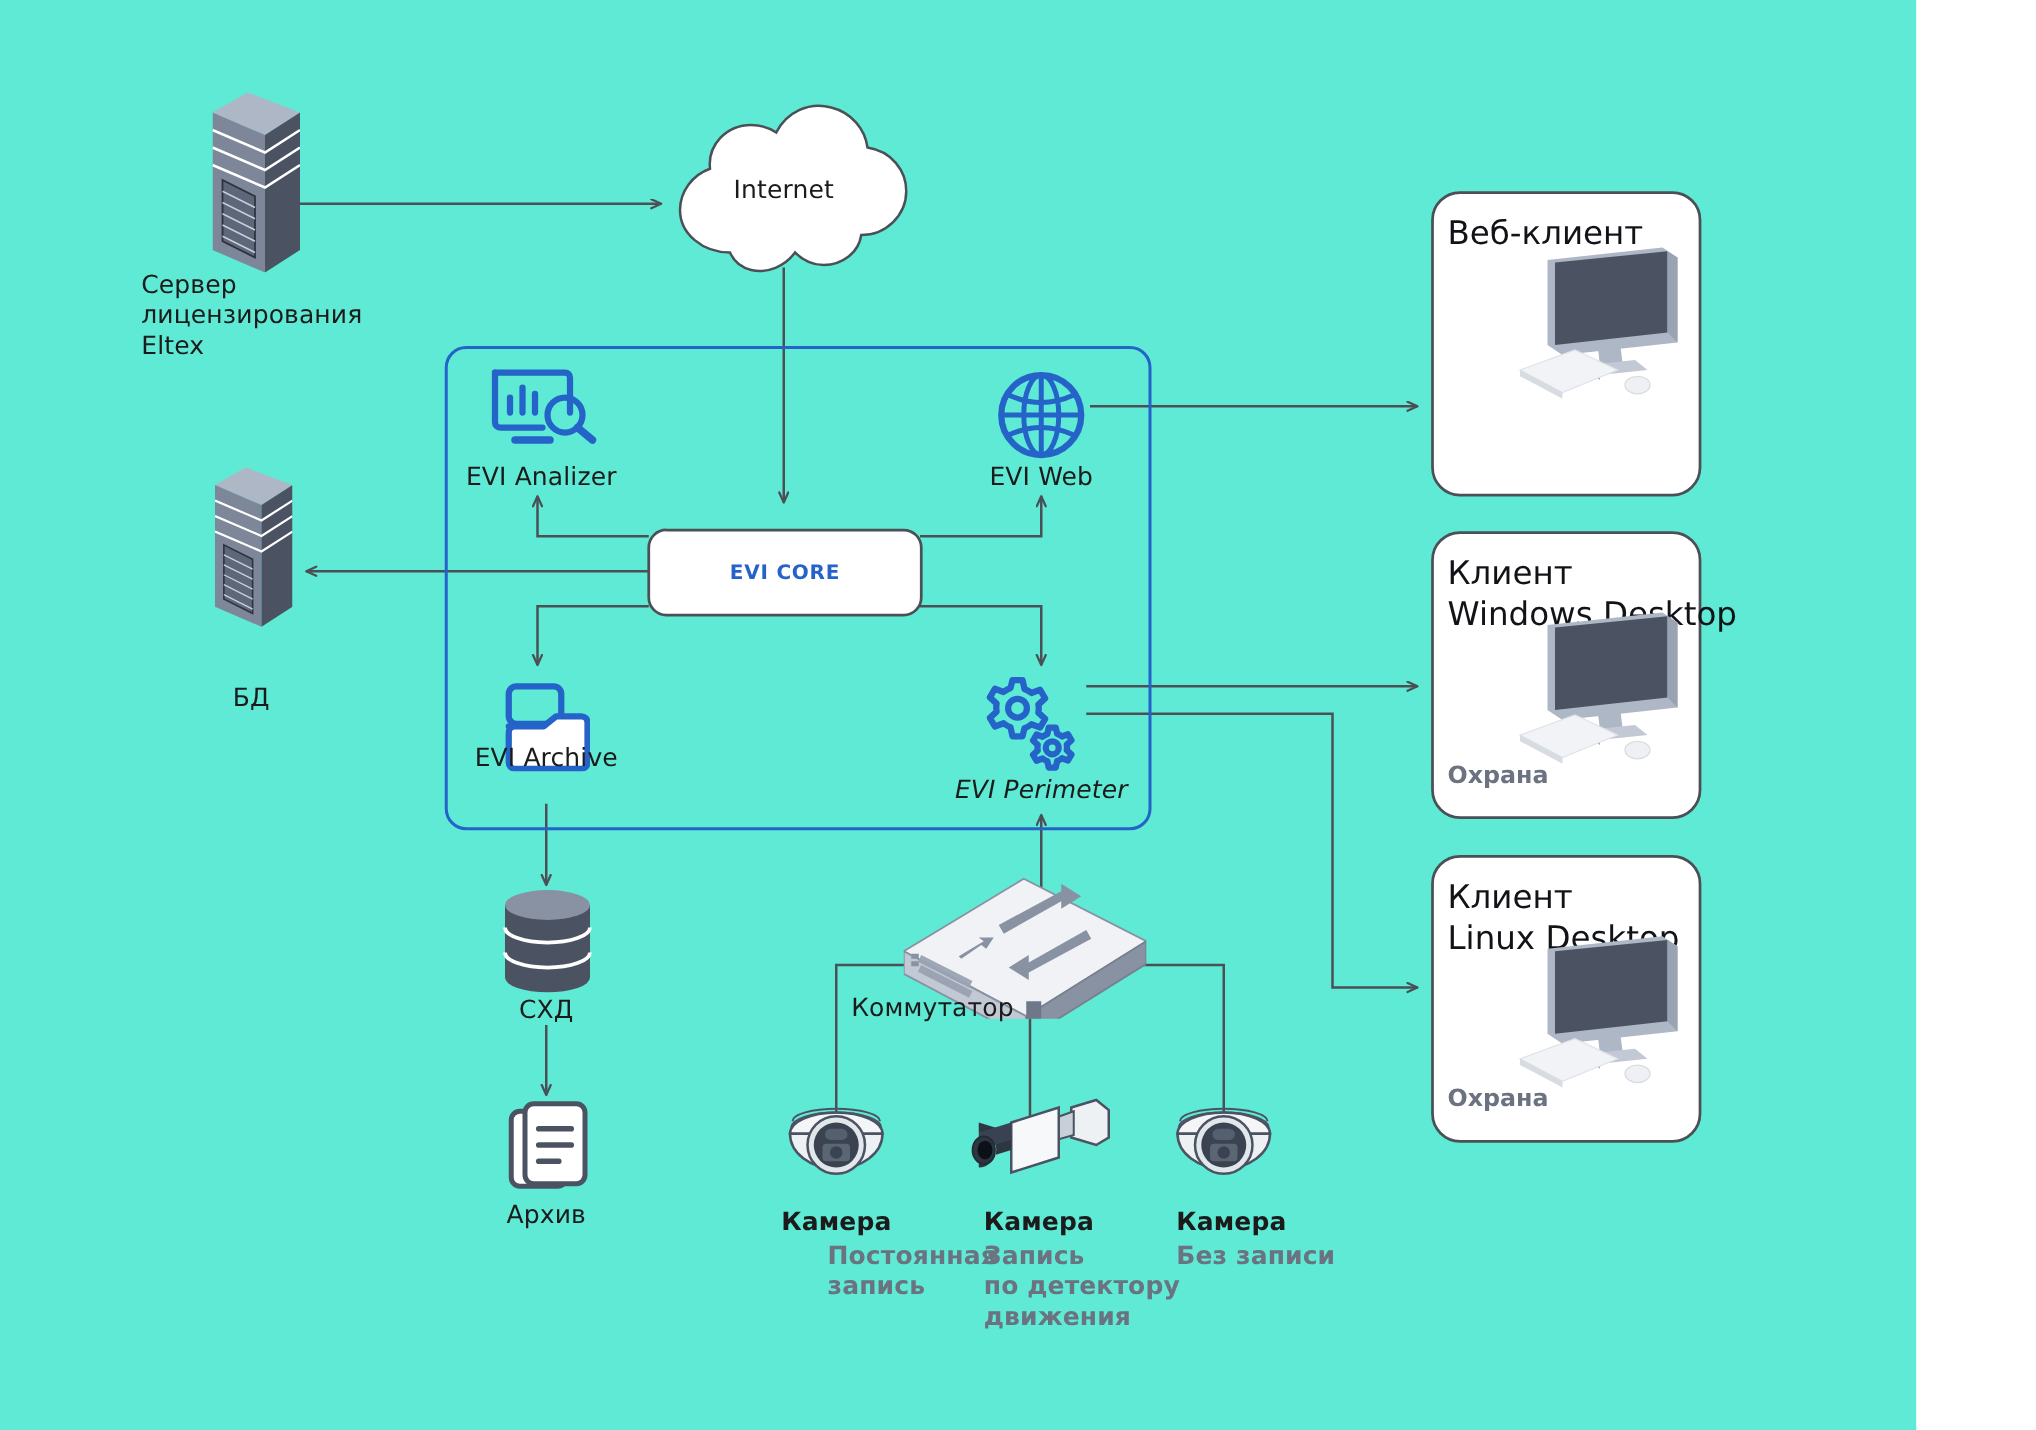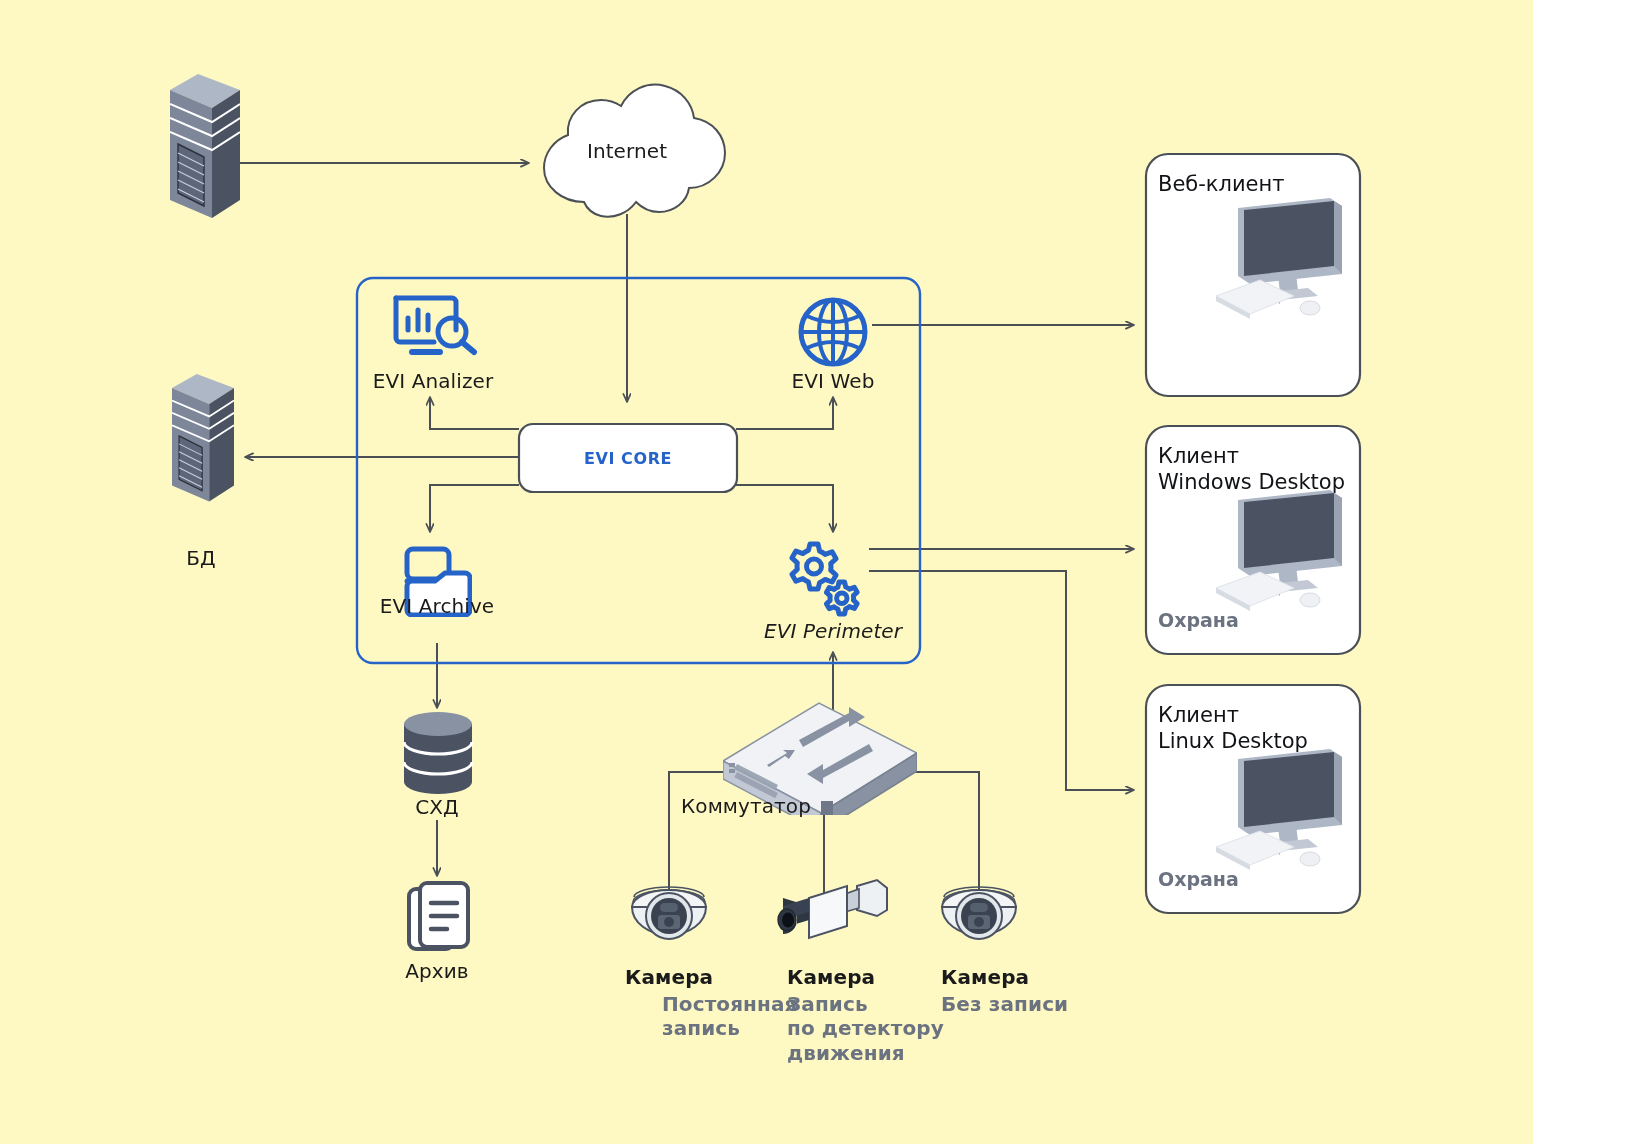--- a/index.html
+++ b/index.html
@@ -4,21 +4,21 @@
 <style>
   html,body{margin:0;padding:0;background:#ffffff;}
   body{
     font-family:"DejaVu Sans","Liberation Sans",sans-serif;
     color:#1b1b1b;
   }
   #stage{
     position:relative;
     width:1533px;
     height:1144px;
-    background:#fef9c3;
+    background:#5eead4;
     overflow:hidden;
   }
   .lyr{position:absolute;left:0;top:0;width:1629px;height:1144px;}
   svg.lyr{pointer-events:none;}
   .lbl{
     position:absolute;
     font-size:20px;
     line-height:1.22;
     color:#1b1b1b;
     white-space:pre;
@@ -29,21 +29,21 @@
   .core-txt{
     position:absolute;
     font-size:16px;
     font-weight:700;
     color:#2563c9;
     letter-spacing:0.6px;
     transform:translate(-50%,-50%);
   }
   .cardtitle{
     position:absolute;
-    font-size:21px;
+    font-size:26px;
     line-height:1.25;
     color:#111317;
     white-space:pre;
   }
   .cardsub{
     position:absolute;
     font-size:19px;
     line-height:1.22;
     color:#6b7280;
     font-weight:600;
@@ -116,20 +116,23 @@
     <polyline points="0,64 42,82 70,64" fill="none" stroke="#ffffff" stroke-width="2"></polyline>
     <polygon points="8,76 34,89 34,138 8,125" fill="#5d6779" stroke="#2c323d" stroke-width="1.4"></polygon>
     <g stroke="#c9d0dc" stroke-width="1.2">
       <line x1="8" y1="85" x2="34" y2="98"></line>
         <line x1="8" y1="94" x2="34" y2="107"></line>
       <line x1="8" y1="103" x2="34" y2="116"></line>
         <line x1="8" y1="112" x2="34" y2="125"></line>
       <line x1="8" y1="121" x2="34" y2="134"></line>
     </g>
   </svg>
+  <div class="lbl" style="left:113px;top:215px;">Сервер
+лицензирования
+Eltex</div>
 
   <svg class="icon-abs" style="left:172px;top:365px;" width="62" height="140" viewBox="0 0 70 150" xmlns="http://www.w3.org/2000/svg">
     <polygon points="0,22 28,6 70,22 42,40" fill="#aeb7c6"></polygon>
     <polygon points="0,22 42,40 42,150 0,132" fill="#7d8799"></polygon>
     <polygon points="42,40 70,22 70,132 42,150" fill="#4b5363"></polygon>
     <polyline points="0,36 42,54 70,36" fill="none" stroke="#ffffff" stroke-width="2"></polyline>
     <polyline points="0,50 42,68 70,50" fill="none" stroke="#ffffff" stroke-width="2"></polyline>
     <polyline points="0,64 42,82 70,64" fill="none" stroke="#ffffff" stroke-width="2"></polyline>
     <polygon points="8,76 34,89 34,138 8,125" fill="#5d6779" stroke="#2c323d" stroke-width="1.4"></polygon>
     <g stroke="#c9d0dc" stroke-width="1.2">

